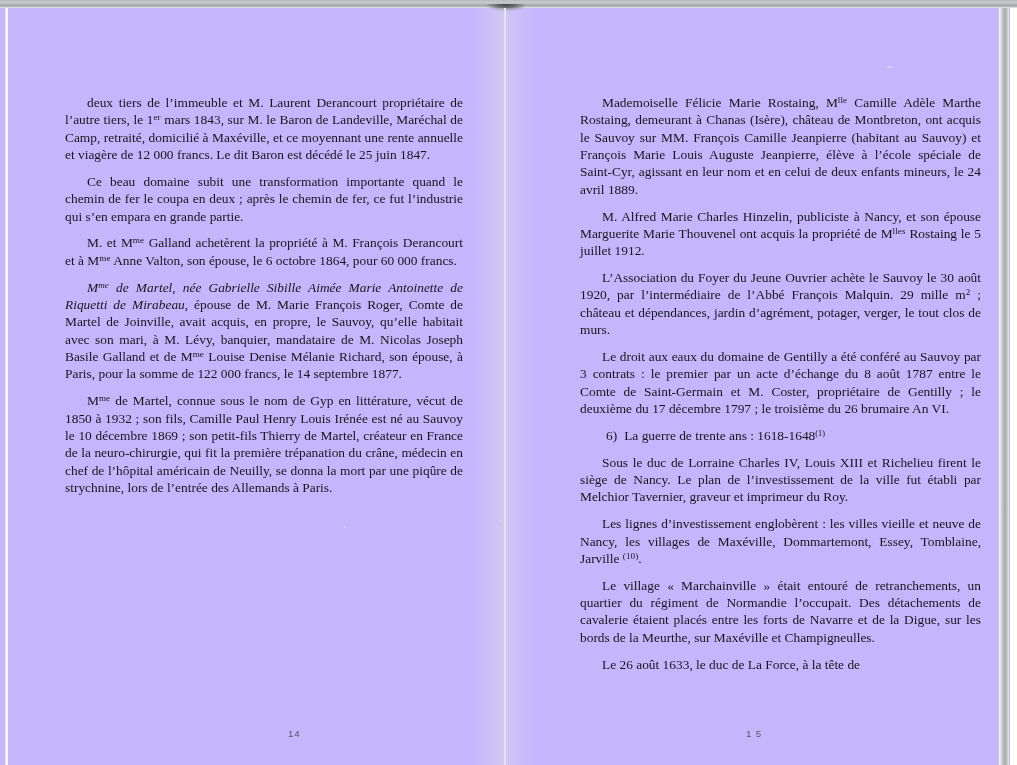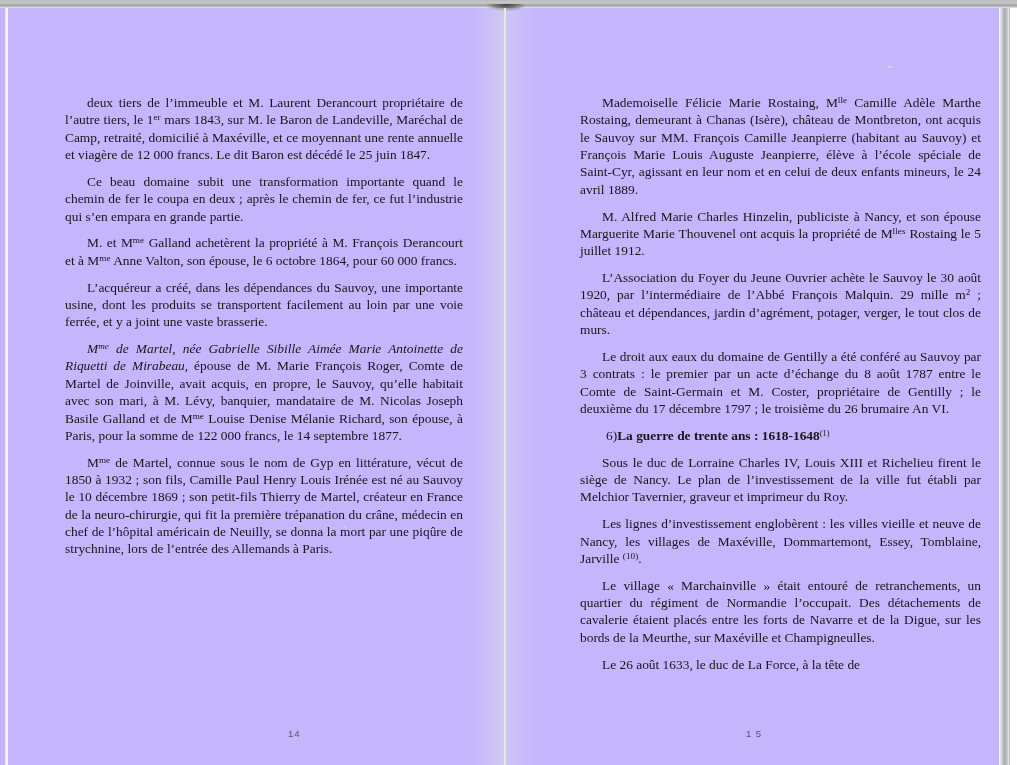--- a/index.html
+++ b/index.html
@@ -118,21 +118,21 @@
   }
 
   .section-heading {
     margin: 24px 0 12px 0;
     text-indent: 0;
     font-size: 13.4px;
     line-height: 17.35px;
     padding-left: 4px;
   }
   .section-heading .num { font-weight: 400; }
-  .section-heading .ttl { font-weight: 700; }
+  .section-heading .ttl { font-weight: 400; padding-left: 7px; }
   .section-heading sup { font-weight: 400; }
 
   .folio {
     position: absolute;
     bottom: 26px;
     font-size: 9.6px;
     color: #55575a;
     letter-spacing: 0.9px;
     font-family: "Liberation Sans", sans-serif;
   }
@@ -162,21 +162,20 @@
 
   <div class="speck" style="left:344px;top:526px;width:2px;height:2px;"></div>
   <div class="speck" style="left:500px;top:519px;width:2px;height:3px;"></div>
   <div class="speck" style="left:887px;top:66px;width:5px;height:2px;"></div>
 
   <div class="page left">
     <div class="textblock">
       <p><span>deux tiers de l’immeuble et M. Laurent Derancourt propriétaire de l’autre tiers, le 1</span><sup class="abbr-sup">er</sup><span> mars 1843, sur M. le Baron de Landeville, Maréchal de Camp, retraité, domicilié à Maxéville, et ce moyennant une rente annuelle et viagère de 12 000 francs. Le dit Baron est décédé le 25 juin 1847.</span></p>
       <p><span>Ce beau domaine subit une transformation importante quand le chemin de fer le coupa en deux ; après le chemin de fer, ce fut l’industrie qui s’en empara en grande partie.</span></p>
       <p><span>M. et M</span><sup class="abbr-sup">me</sup><span> Galland achetèrent la propriété à M. François Derancourt et à M</span><sup class="abbr-sup">me</sup><span> Anne Valton, son épouse, le 6 octobre 1864, pour 60 000 francs.</span></p>
-      <p><span>L’acquéreur a créé, dans les dépendances du Sauvoy, une importante usine, dont les produits se transportent facilement au loin par une voie ferrée, et y a joint une vaste brasserie.</span></p>
       <p><span class="it">M</span><sup class="abbr-sup it">me</sup><span class="it"> de Martel, née Gabrielle Sibille Aimée Marie Antoinette de Riquetti de Mirabeau</span><span>, épouse de M. Marie François Roger, Comte de Martel de Joinville, avait acquis, en propre, le Sauvoy, qu’elle habitait avec son mari, à M. Lévy, banquier, mandataire de M. Nicolas Joseph Basile Galland et de M</span><sup class="abbr-sup">me</sup><span> Louise Denise Mélanie Richard, son épouse, à Paris, pour la somme de 122 000 francs, le 14 septembre 1877.</span></p>
       <p><span>M</span><sup class="abbr-sup">me</sup><span> de Martel, connue sous le nom de Gyp en littérature, vécut de 1850 à 1932 ; son fils, Camille Paul Henry Louis Irénée est né au Sauvoy le 10 décembre 1869 ; son petit-fils Thierry de Martel, créateur en France de la neuro-chirurgie, qui fit la première trépanation du crâne, médecin en chef de l’hôpital américain de Neuilly, se donna la mort par une piqûre de strychnine, lors de l’entrée des Allemands à Paris.</span></p>
     </div>
     <div class="folio">14</div>
   </div>
 
   <div class="page right">
     <div class="textblock">
       <p><span>Mademoiselle Félicie Marie Rostaing, M</span><sup class="abbr-sup">lle</sup><span> Camille Adèle Marthe Rostaing, demeurant à Chanas (Isère), château de Montbreton, ont acquis le Sauvoy sur MM. François Camille Jeanpierre (habitant au Sauvoy) et François Marie Louis Auguste Jeanpierre, élève à l’école spéciale de Saint-Cyr, agissant en leur nom et en celui de deux enfants mineurs, le 24 avril 1889.</span></p>
       <p><span>M. Alfred Marie Charles Hinzelin, publiciste à Nancy, et son épouse Marguerite Marie Thouvenel ont acquis la propriété de M</span><sup class="abbr-sup">lles</sup><span> Rostaing le 5 juillet 1912.</span></p>

